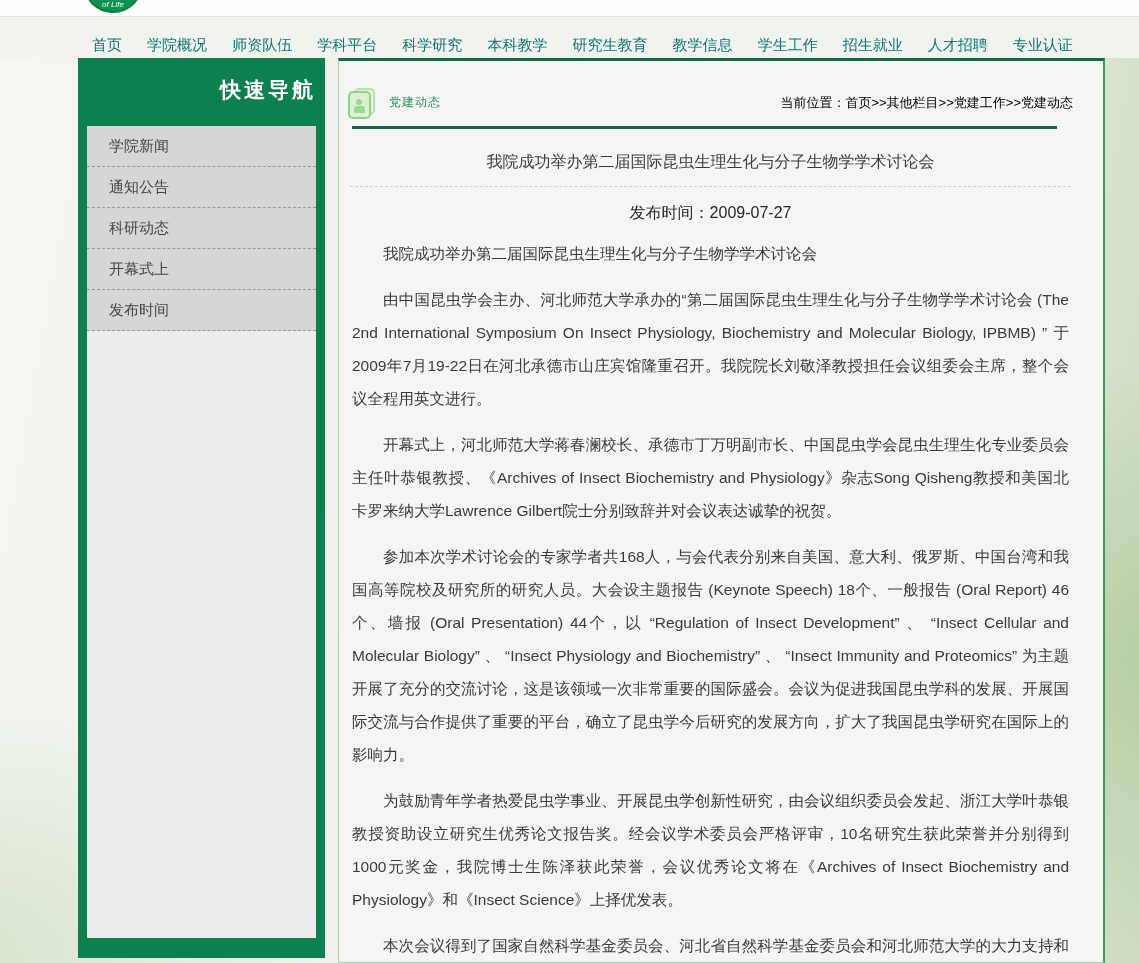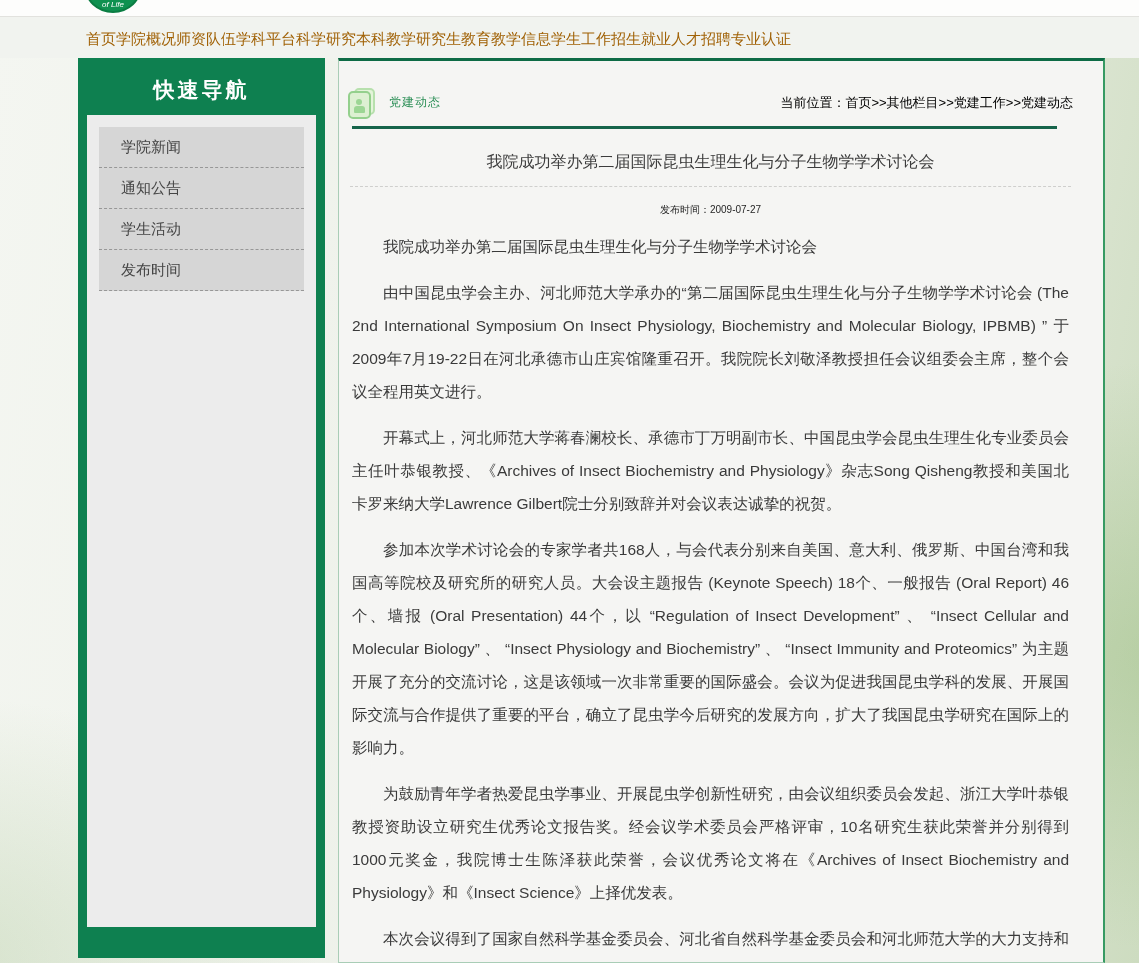--- a/index.html
+++ b/index.html
@@ -14,50 +14,50 @@
   
   .top-strip{position:absolute;left:0;top:0;width:100%;height:16px;background:#fdfdfc;border-bottom:1px solid #e2e2de;}
   .logo{
     position:absolute;left:84px;top:-42px;width:58px;height:55px;z-index:6;
     background:#0f9150;border-radius:50%;border:2px solid #0b7d43;
     display:flex;align-items:flex-end;justify-content:center;
     color:#fff;font-size:8px;font-style:italic;padding-bottom:2px;box-sizing:border-box;
   }
   
   .navbar{position:absolute;left:0;top:17px;width:100%;height:41px;background:#f1f3ef;}
-  .navbar ul{display:flex;justify-content:flex-start;list-style:none;margin:2px;
-    padding:11px 58px 0 84px;font-size:15px;color:#a16207;}
+  .navbar ul{display:flex;justify-content:space-between;list-style:none;margin:8px;
+    padding:11px 58px 0 84px;font-size:15px;color:#0f766e;}
   .navbar li{cursor:pointer;white-space:nowrap;}
   
   .sidebar{position:absolute;left:78px;top:58px;width:247px;height:900px;box-sizing:border-box;
     background:#0e8050;padding:0 9px 24px 9px;}
-  .sidebar-title{height:57px;line-height:64px;text-align:center;color:#fff;font-size:21px;
+  .sidebar-title{height:68px;line-height:64px;text-align:right;color:#fff;font-size:21px;
     font-weight:bold;letter-spacing:3px;}
   .sidebar-inner{background:#ececec;height:calc(100% - 64px);box-sizing:border-box;}
-  .sidebar-inner ul{list-style:none;margin:0;padding:12px;}
+  .sidebar-inner ul{list-style:none;margin:0;padding:0;}
   .sidebar-inner li{height:40px;line-height:40px;padding-left:22px;font-size:15px;color:#454545;
     background:#d6d6d6;border-bottom:1px dashed #979797;cursor:pointer;}
   
   .content{position:absolute;left:338px;top:58px;width:767px;height:905px;box-sizing:border-box;
     background:#f5f5f3;border:1px solid #a9cdb6;border-top:3px solid #0d6b45;
     border-right:2px solid #379a63;padding:0 30px 0 9px;}
   .content-header{display:flex;align-items:center;margin-top:27px;}
   .doc-icon{position:relative;width:27px;height:29px;flex:0 0 auto;}
   .doc-icon .card-back{position:absolute;left:6px;top:0;width:17px;height:23px;
     border:2px solid #b7e0ad;border-radius:5px;background:#e4f4da;}
   .doc-icon .card{position:absolute;left:0;top:3px;width:19px;height:24px;background:#ddf0d2;
     border:2px solid #94d08d;border-radius:5px;}
   .doc-icon .p-head{position:absolute;left:8px;top:11px;width:6px;height:6px;border-radius:50%;background:#9cd694;}
   .doc-icon .p-body{position:absolute;left:6px;top:18px;width:11px;height:7px;border-radius:3px 3px 1px 1px;background:#9cd694;}
   .section-title{color:#2e9058;font-size:12px;margin-left:14px;letter-spacing:1px;}
   .breadcrumb{margin-left:auto;font-size:13px;color:#000000;cursor:pointer;}
   .green-rule{height:3px;background:#16644a;margin:9px 16px 0 4px;}
   .article-title{text-align:center;font-size:16px;color:#3c3c3c;margin-top:23px;}
   .dashed-rule{border-top:1px dashed #cfcfcd;margin:13px 2px 0 2px;}
-  .publish{text-align:center;font-size:10px;color:#262626;margin-top:16px;}
+  .publish{text-align:center;font-size:16px;color:#262626;margin-top:16px;}
   .article-body p{font-size:15.5px;color:#3a3a3a;line-height:33px;text-align:justify;
     text-indent:2em;margin:13px 4px 0 4px;}
 </style>
 </head>
 <body>
 
 <div class="top-strip"></div>
 <div class="logo">
   <span>of Life</span>
 </div>
@@ -78,21 +78,22 @@
       <li>专业认证</li>
     </ul>
 </div>
 
 <div class="sidebar">
   <div class="sidebar-title">快速导航</div>
   <div class="sidebar-inner">
     <ul>
         <li>学院新闻</li>
         <li>通知公告</li>
-        <li>学生活动</li>
+        <li>科研动态</li>
+        <li>开幕式上</li>
         <li>发布时间</li>
       </ul>
   </div>
 </div>
 
 <div class="content">
   <div class="content-header">
     <span class="doc-icon">
       <span class="card-back"></span>
         <span class="card"></span>

